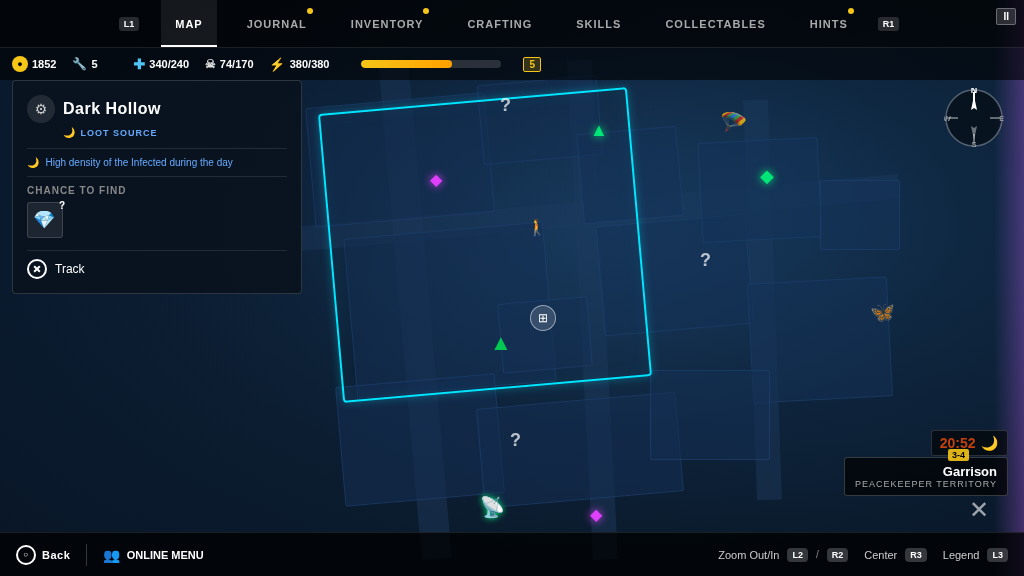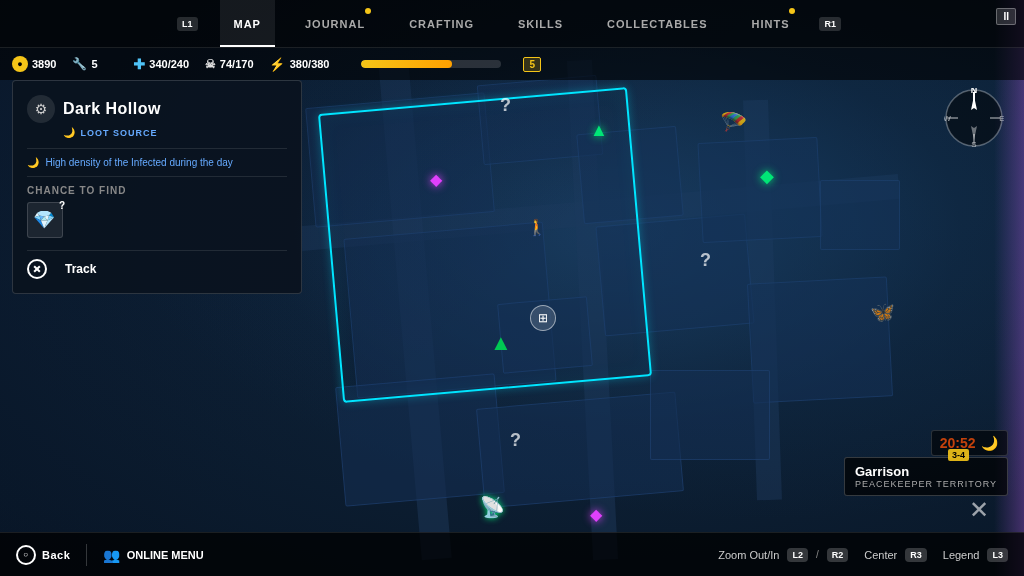--- a/index.html
+++ b/index.html
@@ -246,25 +246,24 @@
       position: absolute;
       top: -3px; right: -3px;
       font-size: 10px;
       color: #fff;
       font-weight: bold;
     }
 
     .panel-track-btn {
       display: flex;
       align-items: center;
-      gap: 18px;
+      gap: 8px;
       font-size: 12px;
       color: #fff;
       cursor: pointer;
-      font-weight: bold;
     }
     .track-circle {
       width: 20px; height: 20px;
       border: 2px solid #fff;
       border-radius: 50%;
       display: flex; align-items: center; justify-content: center;
     }
     .track-x {
       width: 12px; height: 12px;
       position: relative;
@@ -358,21 +357,21 @@
     #garrison-panel {
       position: absolute;
       bottom: 80px;
       right: 16px;
       background: rgba(0,0,0,0.7);
       border: 1px solid rgba(255,255,255,0.2);
       border-radius: 3px;
       padding: 6px 10px;
       z-index: 100;
       color: #fff;
-      text-align: left;
+      text-align: right;
     }
     .garrison-title {
       font-size: 13px;
       font-weight: bold;
     }
     .garrison-sub {
       font-size: 9px;
       color: #aaa;
       letter-spacing: 1px;
       text-transform: uppercase;
@@ -606,38 +605,42 @@
 </div>
 
 <div id="top-nav">
   <span class="nav-controller-btn">L1</span>
 
   <div class="nav-btn active">MAP</div>
   <div class="nav-btn" style="position:relative">
     <span>JOURNAL</span>
     <span class="nav-dot"></span>
   </div>
+  <div class="nav-btn" style="position:relative">
+    <span>INVENTORY</span>
+    <span class="nav-dot"></span>
+  </div>
   <div class="nav-btn">CRAFTING</div>
   <div class="nav-btn">SKILLS</div>
   <div class="nav-btn">COLLECTABLES</div>
   <div class="nav-btn" style="position:relative">
     <span>HINTS</span>
     <span class="nav-dot"></span>
   </div>
 
   <span class="nav-controller-btn">R1</span>
 </div>
 
 <div id="top-right-badge">II</div>
 
 <div id="status-bar">
 
   <div class="status-item">
     <div class="status-icon gold-icon">●</div>
-    <span>3890</span>
+    <span>1852</span>
   </div>
 
   <div class="status-item">
     <span style="color:#bbb;font-size:12px;">🔧</span>
     <span>5</span>
   </div>
 
   <div class="status-item" style="margin-left:20px;">
     <span class="health-icon">✚</span>
     <span>

